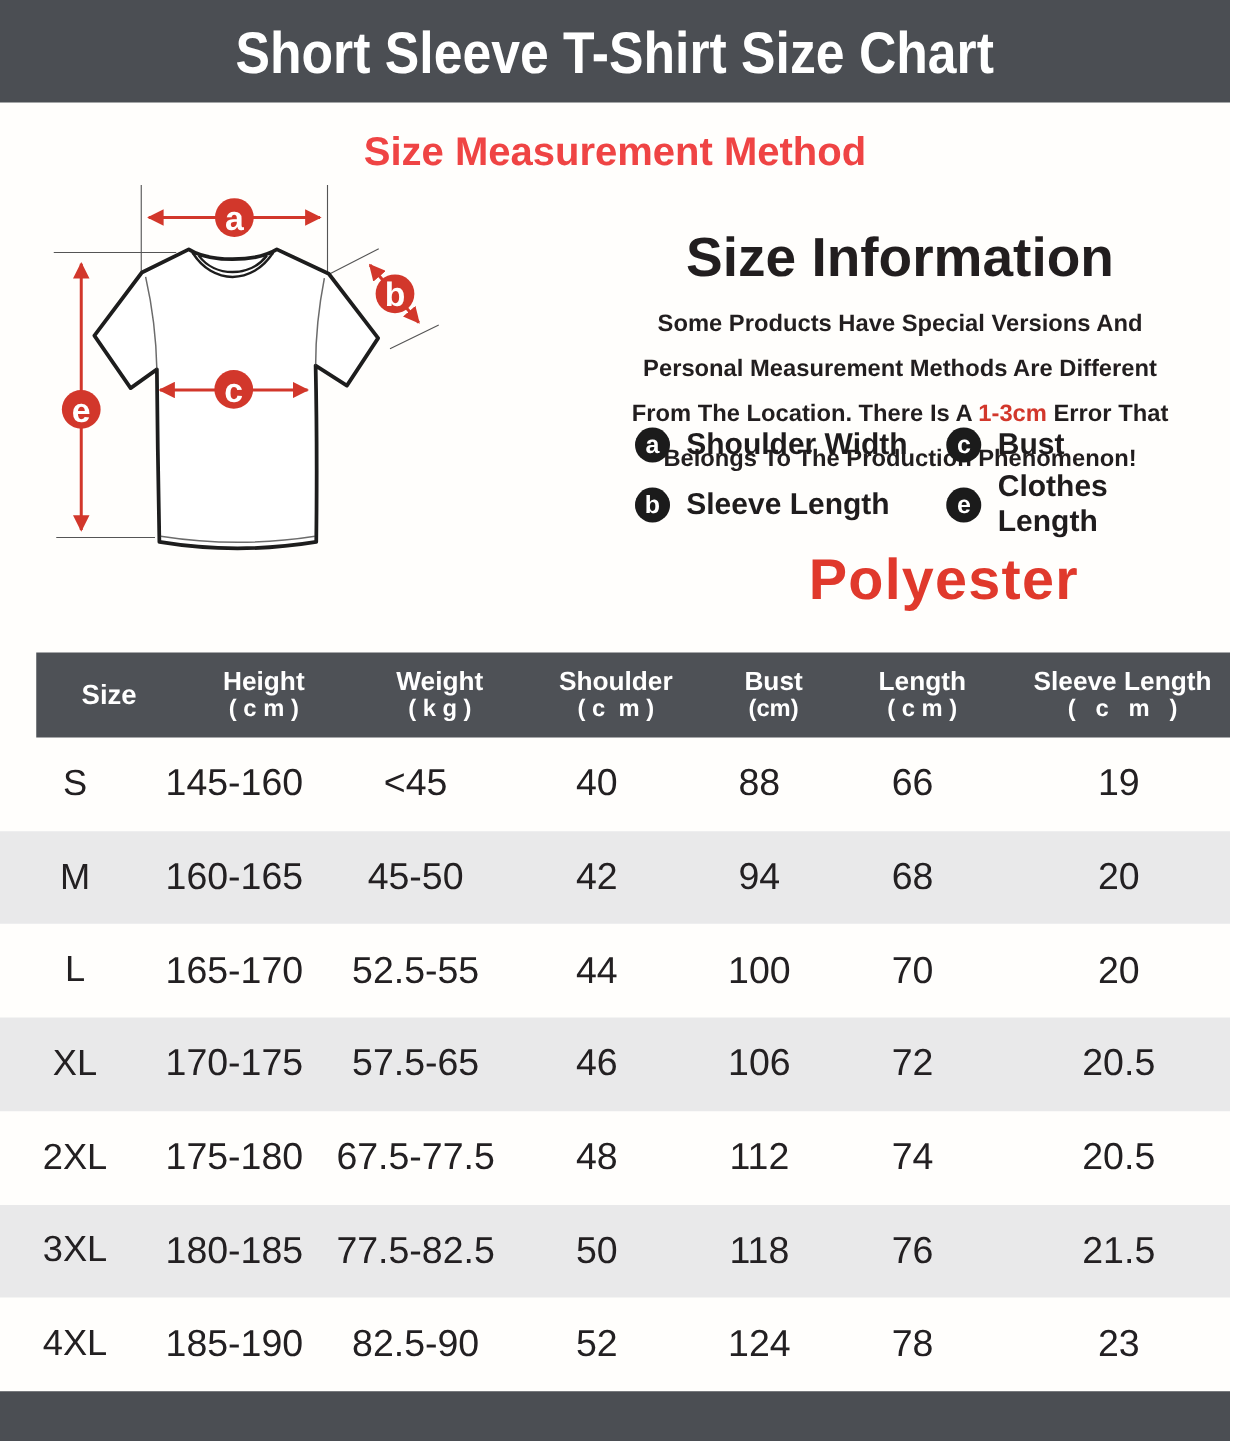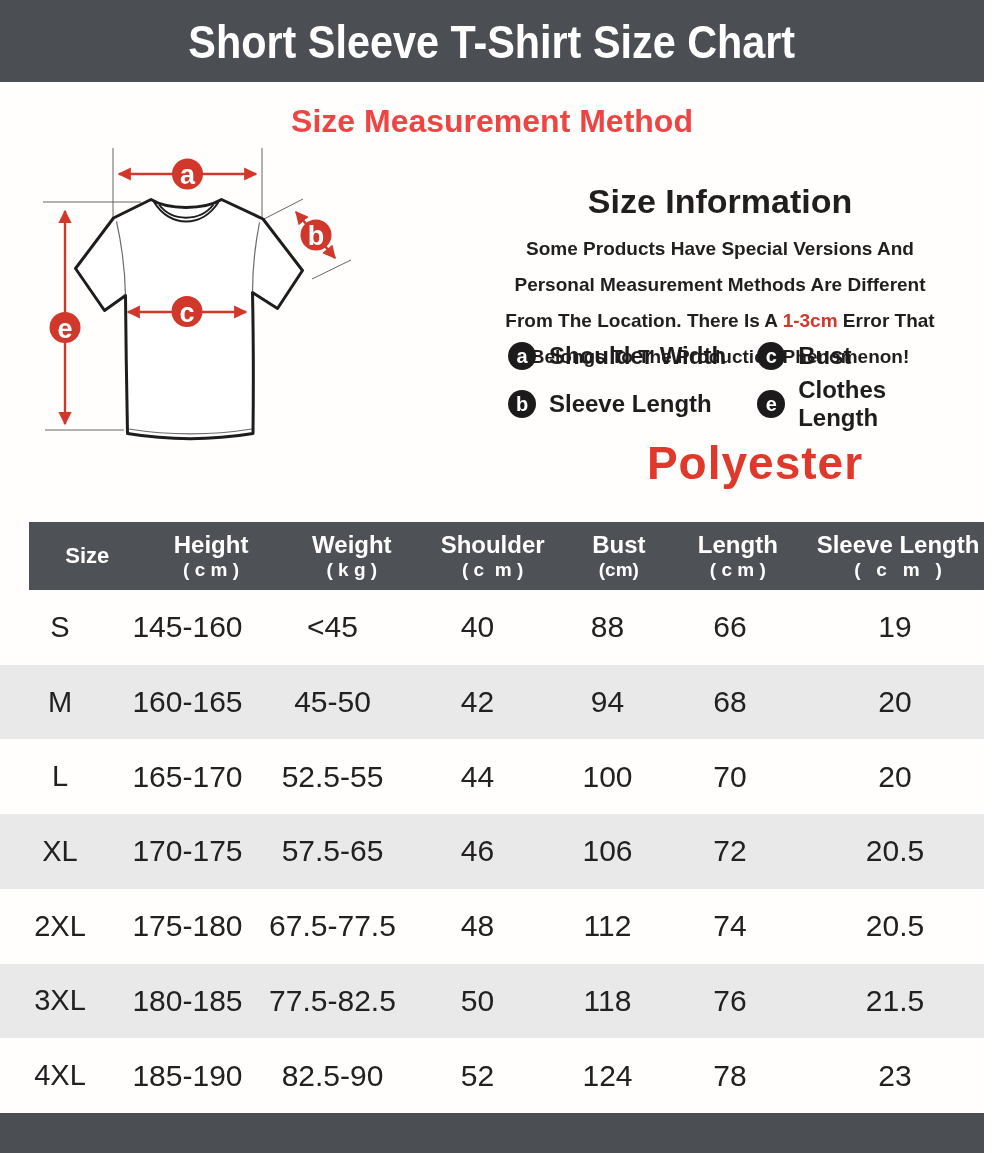--- a/index.html
+++ b/index.html
@@ -32,21 +32,21 @@
   .seam { fill:none; stroke:#3a3a3a; stroke-width:1.2; opacity:.75; }
   .red-line { stroke:var(--accent-red,#d2372b); stroke-width:2.4; fill:none; }
   .red-fill { fill:var(--accent-red,#d2372b); }
   .diagram-letter {
     fill:#ffffff; font-size:27px; font-weight:700; text-anchor:middle;
     dominant-baseline:central; font-family:"Liberation Sans", sans-serif;
   }
 
   
   .info { position:absolute; left:500px; top:182px; width:440px; color:#221e1f; }
-  .info h2 { margin:0 0 10px; text-align:center; font-size:34px; font-weight:700; }
+  .info h2 { margin:0 0 10px; text-align:center; font-size:44px; font-weight:700; }
   .info p { margin:0; font-size:19px; font-weight:700; line-height:36px; text-align:center; }
   .info .hl { color:var(--accent-red,#d2372b); }
 
   
   .legend {
     position:absolute; left:508px; top:336px; width:445px;
     display:grid; grid-template-columns:56% 44%; row-gap:8px;
   }
   .legend-item { display:flex; align-items:center; height:40px; }
   .legend-key {
@@ -65,21 +65,21 @@
   
   .size-table {
     position:absolute; top:522px; left:0; width:1000px;
     --cols:12% 13.5% 15.5% 13.5% 12.5% 12% 21%;
   }
   .thead {
     display:grid; grid-template-columns:var(--cols); height:68px;
     background:var(--table-header-bg,#4e5156); align-items:center;margin-left:29px;
   }
   .th { text-align:center; color:#ffffff; line-height:1.12; }
-  .th .main { font-size:24px; font-weight:700; }
+  .th .main { font-size:21px; font-weight:700; }
   .th .sub { font-size:19px; font-weight:700; white-space:pre; }
   .th.size-col .main { font-size:22px; }
   .tbody { display:grid; grid-template-rows:repeat(7,1fr); height:523px; }
   .trow { display:grid; grid-template-columns:var(--cols); align-items:center; }
   .trow:nth-child(even) { background:var(--row-alt-bg,#e9e9ea); }
   .td { text-align:center; font-size:30px; color:#232022; }
   .td.size-cell { font-size:29px; }
 
   .bottom-bar {
     position:absolute; left:0; top:1113px; width:100%; height:40px;

